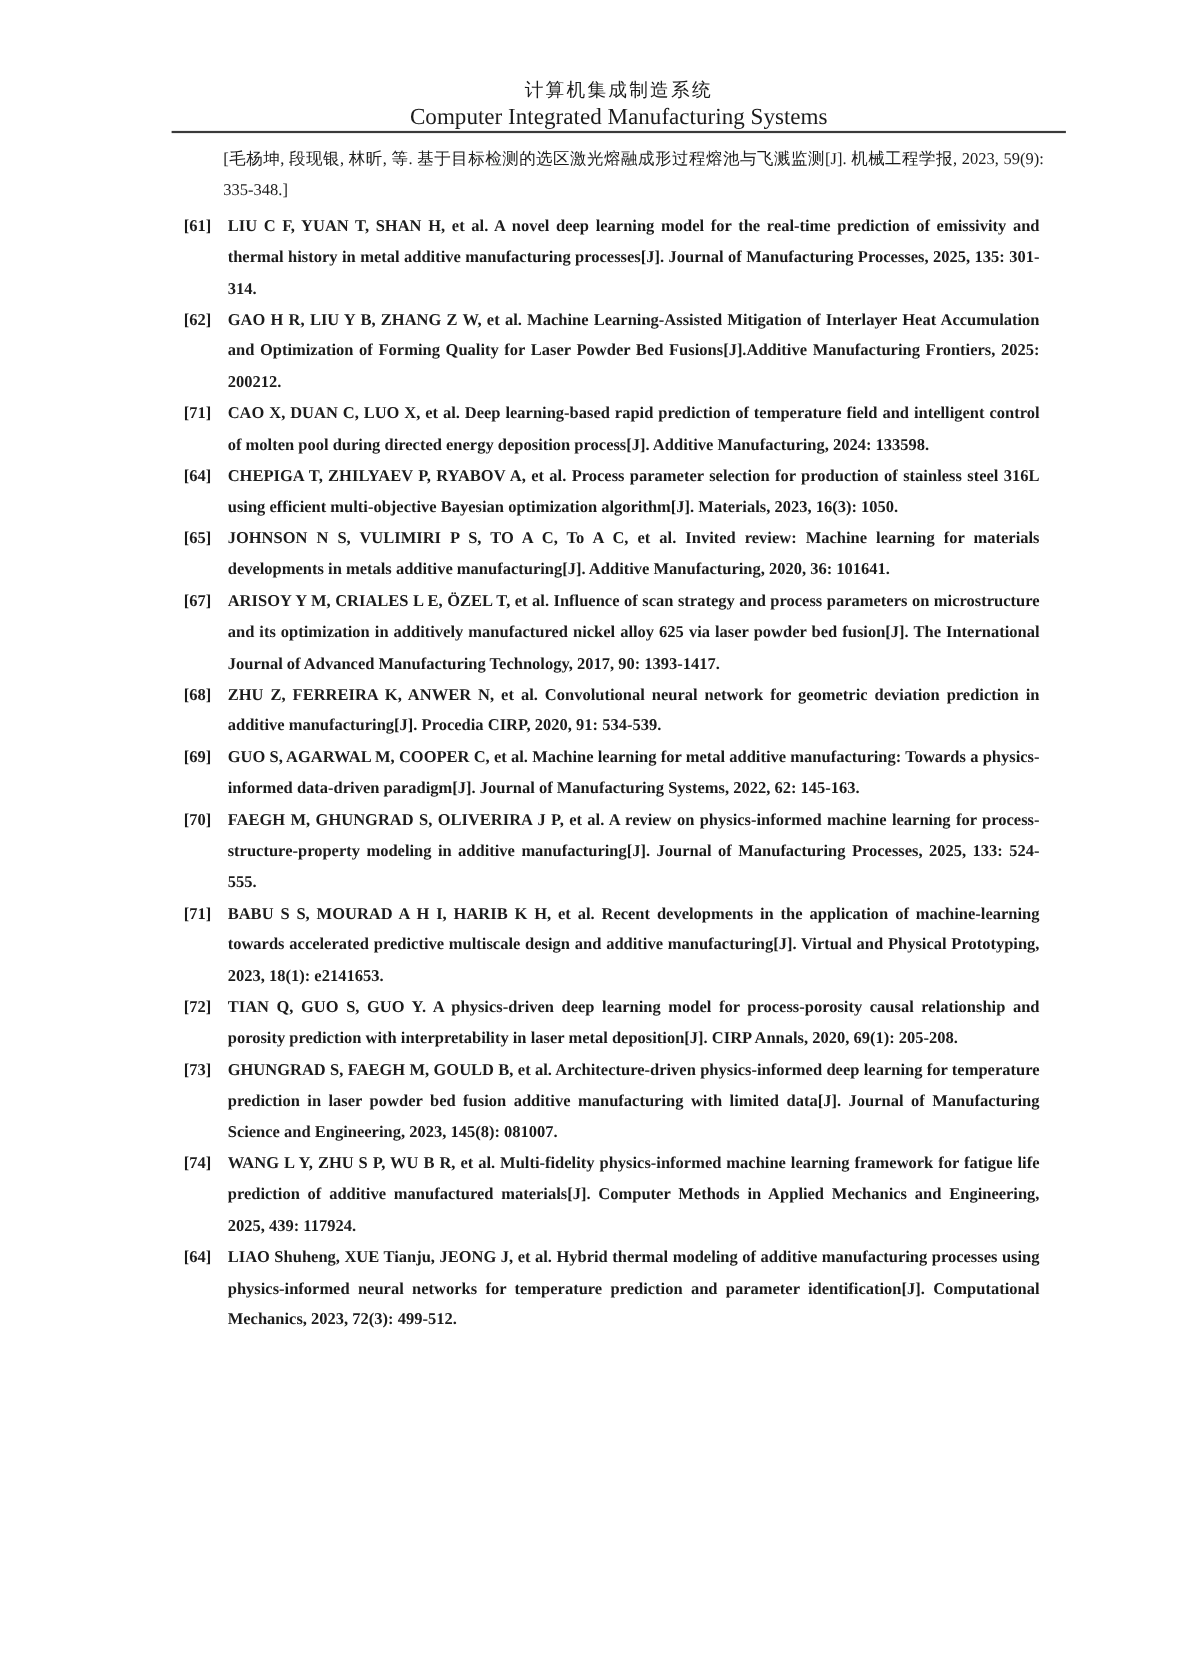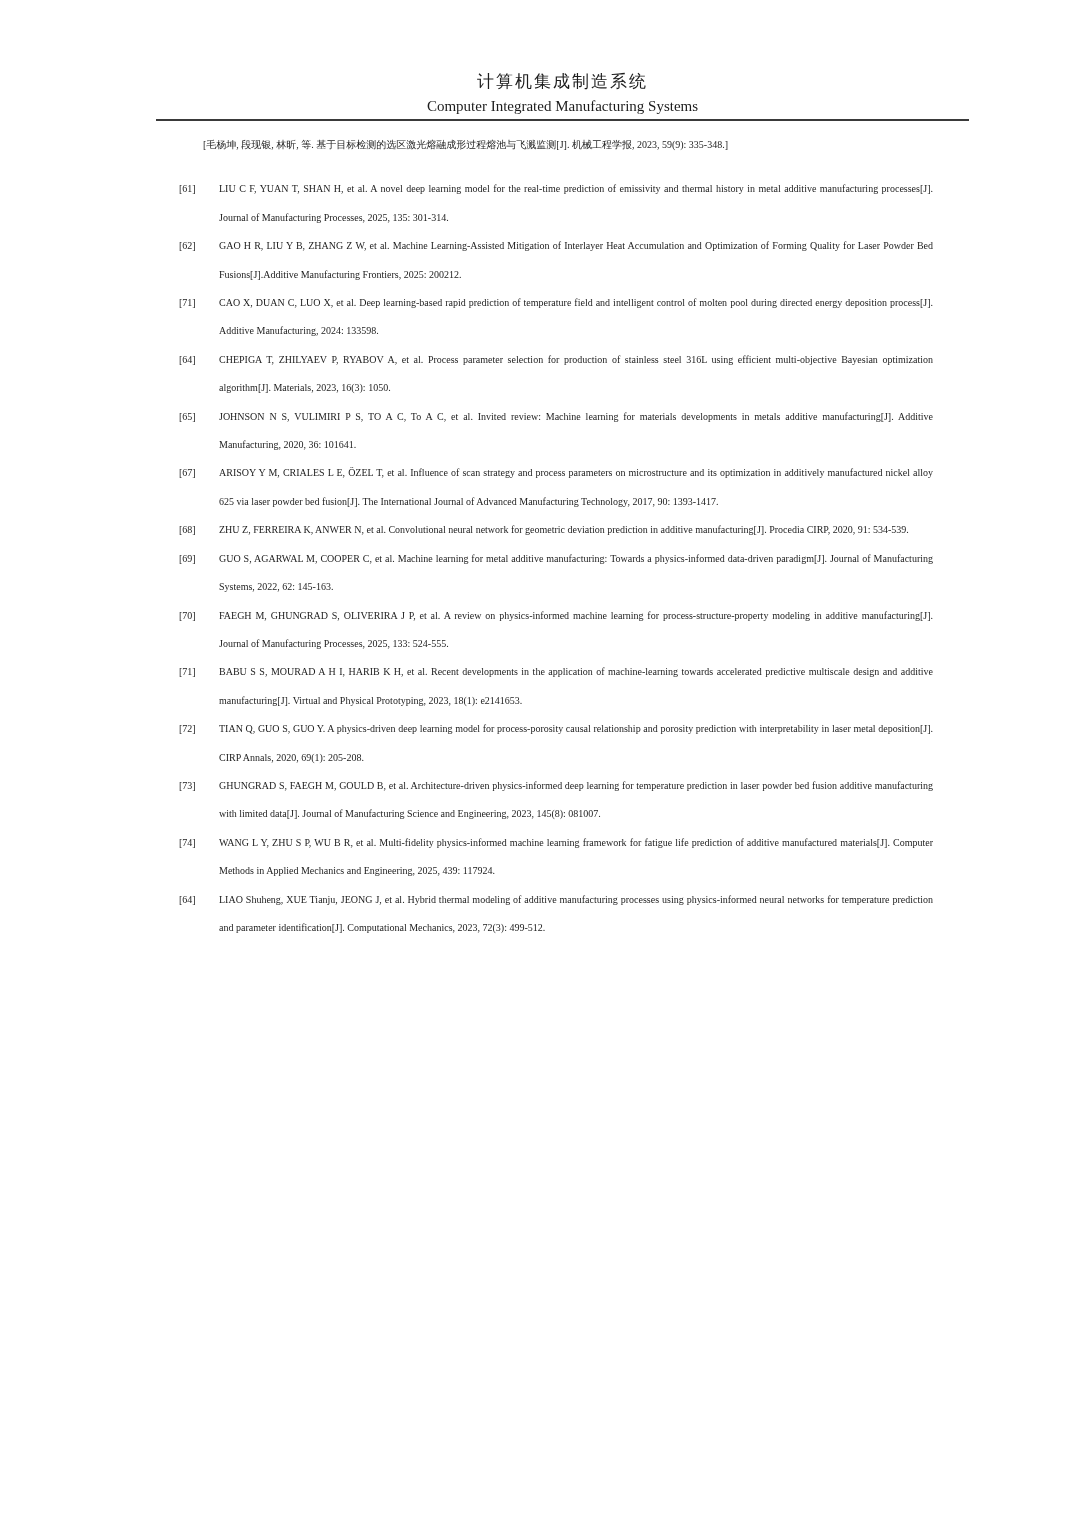--- a/index.html
+++ b/index.html
@@ -25,46 +25,47 @@
     width: 813px;
     text-align: center;
   }
   .title-zh {
     font-size: 17px;
     line-height: 24px;
     letter-spacing: 2px;
     white-space: nowrap;
   }
   .title-en {
-    font-size: 15px;
+    font-size: 21px;
     line-height: 24px;
     white-space: nowrap;
   }
   .header-rule {
     margin-top: 1px;
     height: 0;
     border-top: 2.5px solid var(--rule-color, #3a3a3a);
   }
   .content {
     position: absolute;
     left: 163px;
     top: 131px;
     width: 786px;
-    font-size: 10px;
+    font-size: 15px;
     line-height: 28.4px;
     text-align: justify;
     text-justify: inter-word;
   }
   .cont-para {
     padding-left: 40px;
   }
   ol.refs {
     list-style: none;
-    margin: 16px;
+    margin: 4px;
     padding: 0;
+    font-weight: bold;
   }
   li.ref {
     position: relative;
     padding-left: 40px;
   }
   .ref-num {
     position: absolute;
     left: 0;
     top: 0;
     white-space: nowrap;

